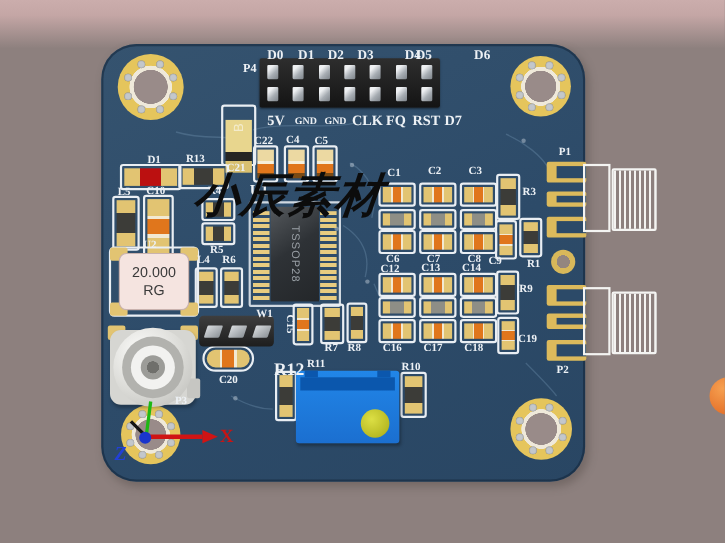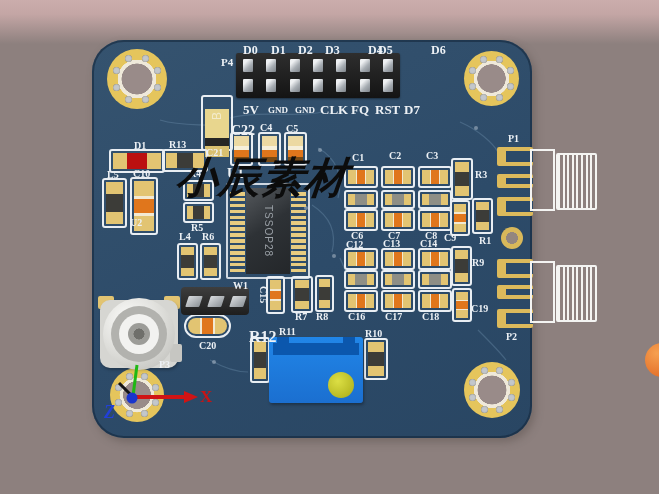--- a/index.html
+++ b/index.html
@@ -289,20 +289,30 @@
 
     <div class="chip">
       <div class="pads pl"></div>
       <div class="pads pr"></div>
       <div class="die">
         <span>TSSOP28</span>
       </div>
       <div class="dot"></div>
     </div>
 
+    <div class="xtal">
+      <span class="pad" style="left:-1px;top:-1px"></span>
+      <span class="pad" style="right:-1px;top:-1px"></span>
+      <span class="pad" style="left:-1px;bottom:-1px"></span>
+      <span class="pad" style="right:-1px;bottom:-1px"></span>
+      <div class="body">
+        <span>20.000</span>
+        <span>RG</span>
+      </div>
+    </div>
 
     <div class="w1">
       <i style="left:6px"></i>
       <i style="left:28px"></i>
       <i style="left:50px"></i>
     </div>
 
     <div class="pot">
       <i class="n1"></i>
       <i class="n2"></i>
@@ -370,21 +380,21 @@
       <span class="lbl" style="left: 134px; top: 141px; font-size: 10px;">D1</span>
       <span class="lbl" style="left: 169px; top: 140px; font-size: 10px;">R13</span>
       <span class="lbl" style="left: 107px; top: 170px; font-size: 10px;">L5</span>
       <span class="lbl" style="left: 133px; top: 169px; font-size: 10px;">C10</span>
       <span class="lbl" style="left: 189px; top: 169px; font-size: 10px;">R4</span>
       <span class="lbl" style="left: 130px; top: 218px; font-size: 10px;">U2</span>
       <span class="lbl" style="left: 191px; top: 223px; font-size: 10px; font-family: Liberation Serif, serif;">R5</span>
       <span class="lbl" style="left: 179px; top: 232px; font-size: 10px;">L4</span>
       <span class="lbl" style="left: 202px; top: 232px; font-size: 10px;">R6</span>
       <span class="lbl" style="left: 227px; top: 167px; font-size: 14px;">U1</span>
-      <span class="lbl" style="left: 231px; top: 124px; font-size: 14px;">C22</span>
+      <span class="lbl" style="left: 231px; top: 124px; font-size: 10px;">C22</span>
       <span class="lbl" style="left: 260px; top: 123px; font-size: 10px;">C4</span>
       <span class="lbl" style="left: 286px; top: 124px; font-size: 10px;">C5</span>
       <span class="lbl" style="left: 352px; top: 153px; font-size: 10px;">C1</span>
       <span class="lbl" style="left: 389px; top: 151px; font-size: 10px;">C2</span>
       <span class="lbl" style="left: 426px; top: 151px; font-size: 10px;">C3</span>
       <span class="lbl" style="left: 351px; top: 231px; font-size: 10px;">C6</span>
       <span class="lbl" style="left: 388px; top: 231px; font-size: 10px;">C7</span>
       <span class="lbl" style="left: 425px; top: 231px; font-size: 10px;">C8</span>
       <span class="lbl" style="left: 444px; top: 233px; font-size: 10px;">C9</span>
       <span class="lbl" style="left: 475px; top: 170px; font-size: 10px;">R3</span>

